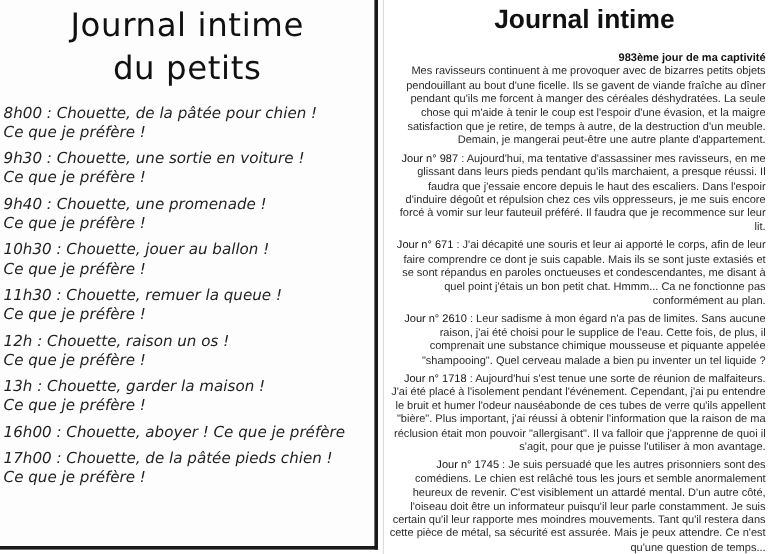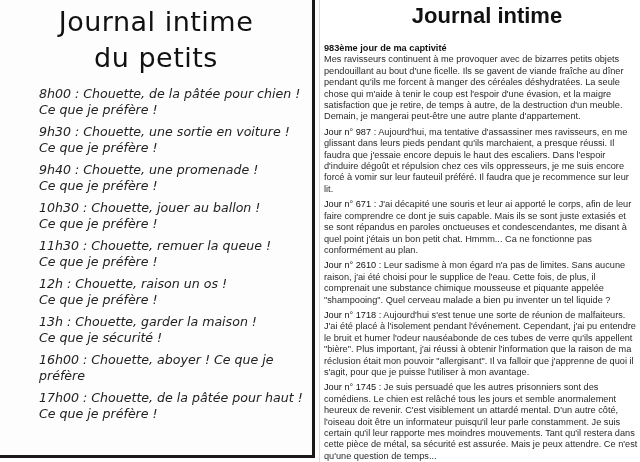--- a/index.html
+++ b/index.html
@@ -14,40 +14,41 @@
     .dog-title {
       font-family: "DejaVu Sans", sans-serif;
       font-size: 27px; line-height: 36px; text-align: center;
       color: #111; margin-top: 4px; letter-spacing: 0.5px;
     }
     .dog-entries { margin-top: 10px; padding-left: 3px; }
     .dog-entry {
       font-family: "DejaVu Sans", sans-serif;
       font-style: oblique;
       font-size: 12.6px; line-height: 16px; color: #222;
-      margin-bottom: 6px; white-space: pre-wrap; margin-left: 36px;
+      margin-bottom: 6px; white-space: pre-wrap;
     }
     .panel-cat {
       position: absolute; left: 319px; top: 0; width: 321px; height: 462px;
       background: #ffffff;
       border-left: 1px solid #dddddd;
       box-sizing: border-box;
       padding-left: 4px;
     }
     .cat-title {
       font-family: "Liberation Sans", sans-serif;
       font-weight: bold; font-size: 22px; line-height: 28px;
       text-align: center; color: #111; margin-top: 2px;
       padding-left: 10px;
     }
     .cat-body { margin-top: 13px; padding-right: 2px; }
     .cat-entry {
       font-family: "Liberation Sans", sans-serif;
       font-size: 9.2px; line-height: 11.4px; color: #2a2a2a;
       margin-bottom: 4px;
+      text-align: right;
     }
     .cat-heading {
       font-family: "Liberation Sans", sans-serif;
       font-weight: bold; font-size: 9.2px; line-height: 11.4px; color: #111;
       display: block;
     }
     .cat-label { font-weight: normal; color: #111; }
   </style>
 </head>
 <body>
@@ -64,23 +65,23 @@
 Ce que je préfère !</div>
     <div class="dog-entry">9h40 : Chouette, une promenade !
 Ce que je préfère !</div>
     <div class="dog-entry">10h30 : Chouette, jouer au ballon !
 Ce que je préfère !</div>
     <div class="dog-entry">11h30 : Chouette, remuer la queue !
 Ce que je préfère !</div>
     <div class="dog-entry">12h : Chouette, raison un os !
 Ce que je préfère !</div>
     <div class="dog-entry">13h : Chouette, garder la maison !
-Ce que je sécurité !</div>
+Ce que je préfère !</div>
     <div class="dog-entry">16h00 : Chouette, aboyer ! Ce que je préfère</div>
-    <div class="dog-entry">17h00 : Chouette, de la pâtée pour haut !
+    <div class="dog-entry">17h00 : Chouette, de la pâtée pieds chien !
 Ce que je préfère !</div>
   </div>
 </div>
 
 <div class="panel-cat">
   <div class="cat-title">
     <div>Journal intime</div>
   </div>
   <div class="cat-body">
     <div class="cat-entry">

